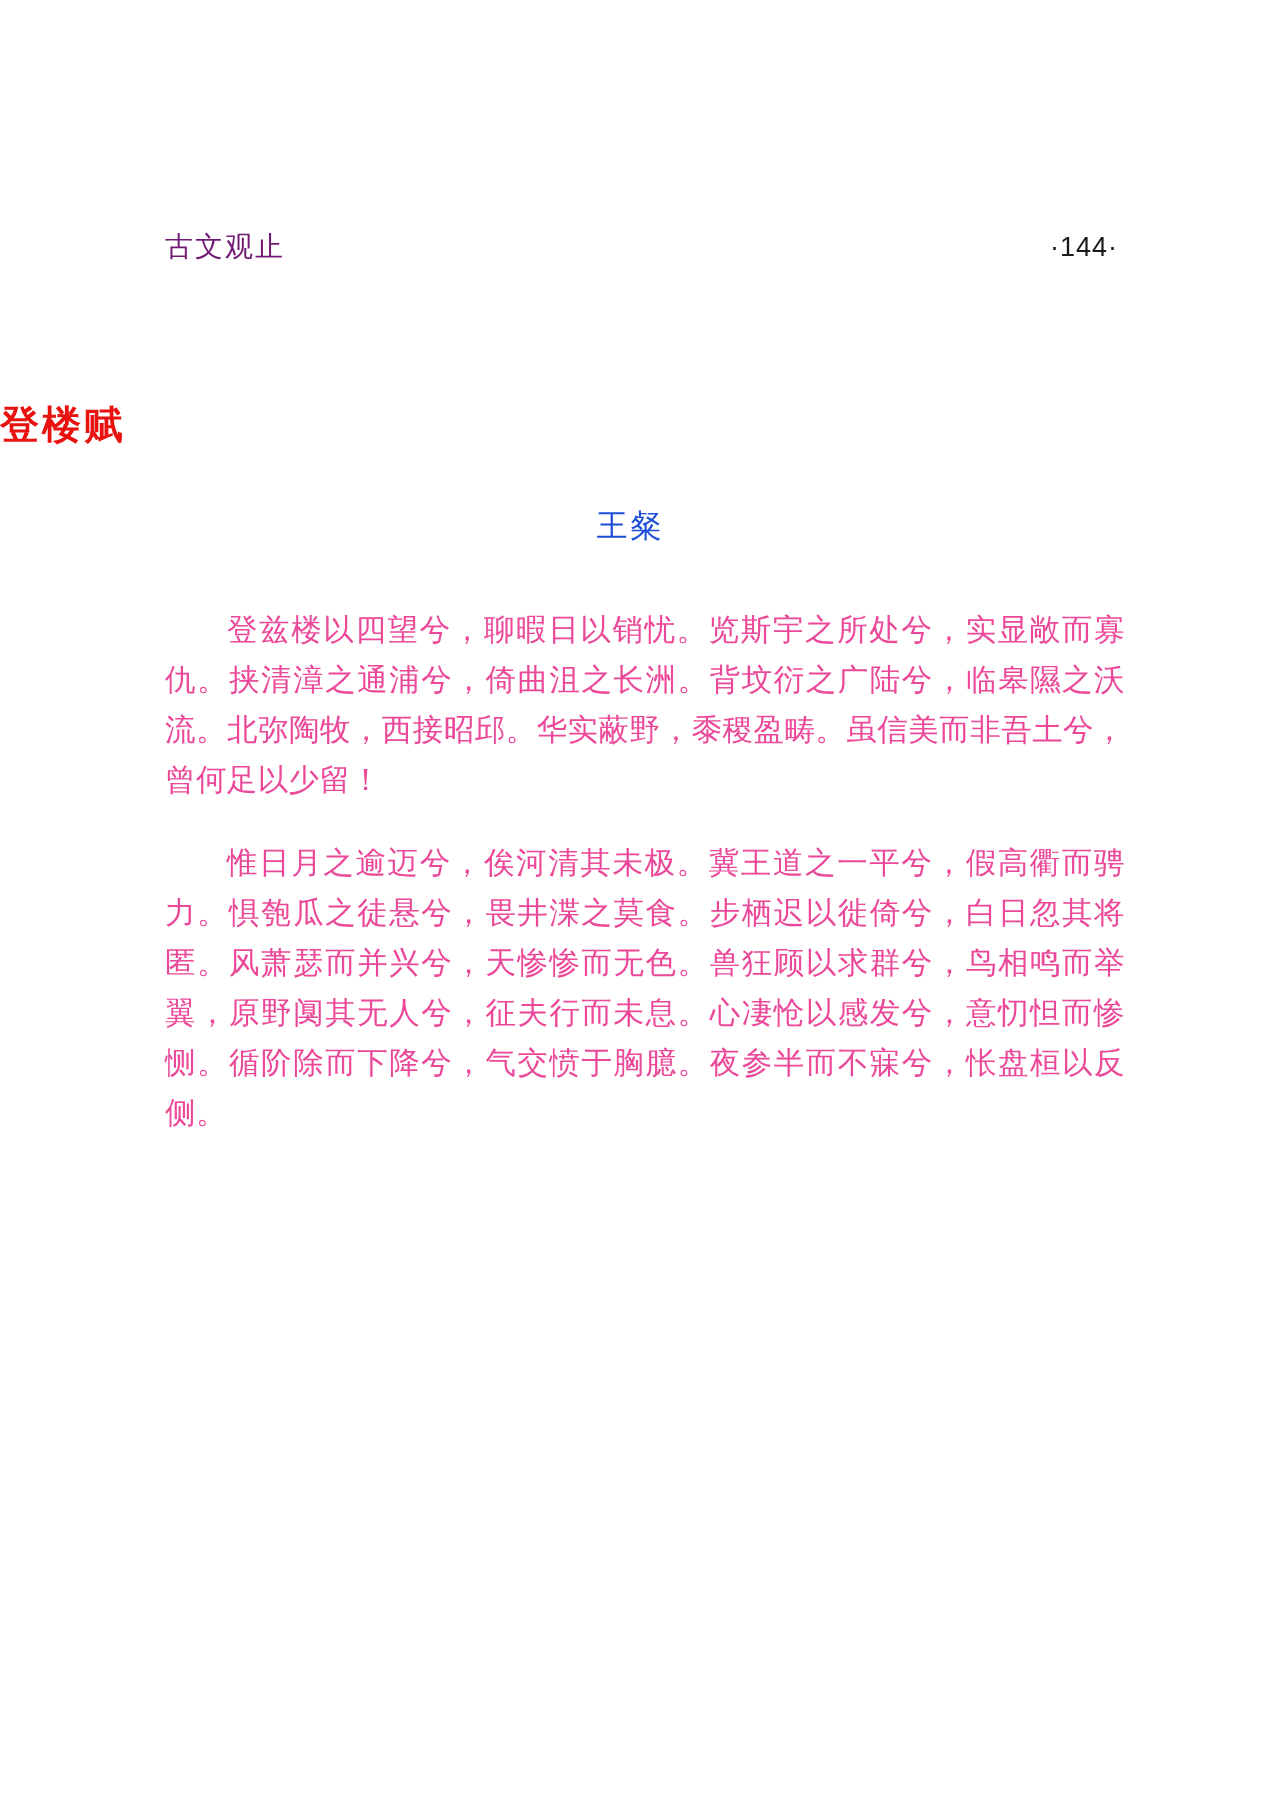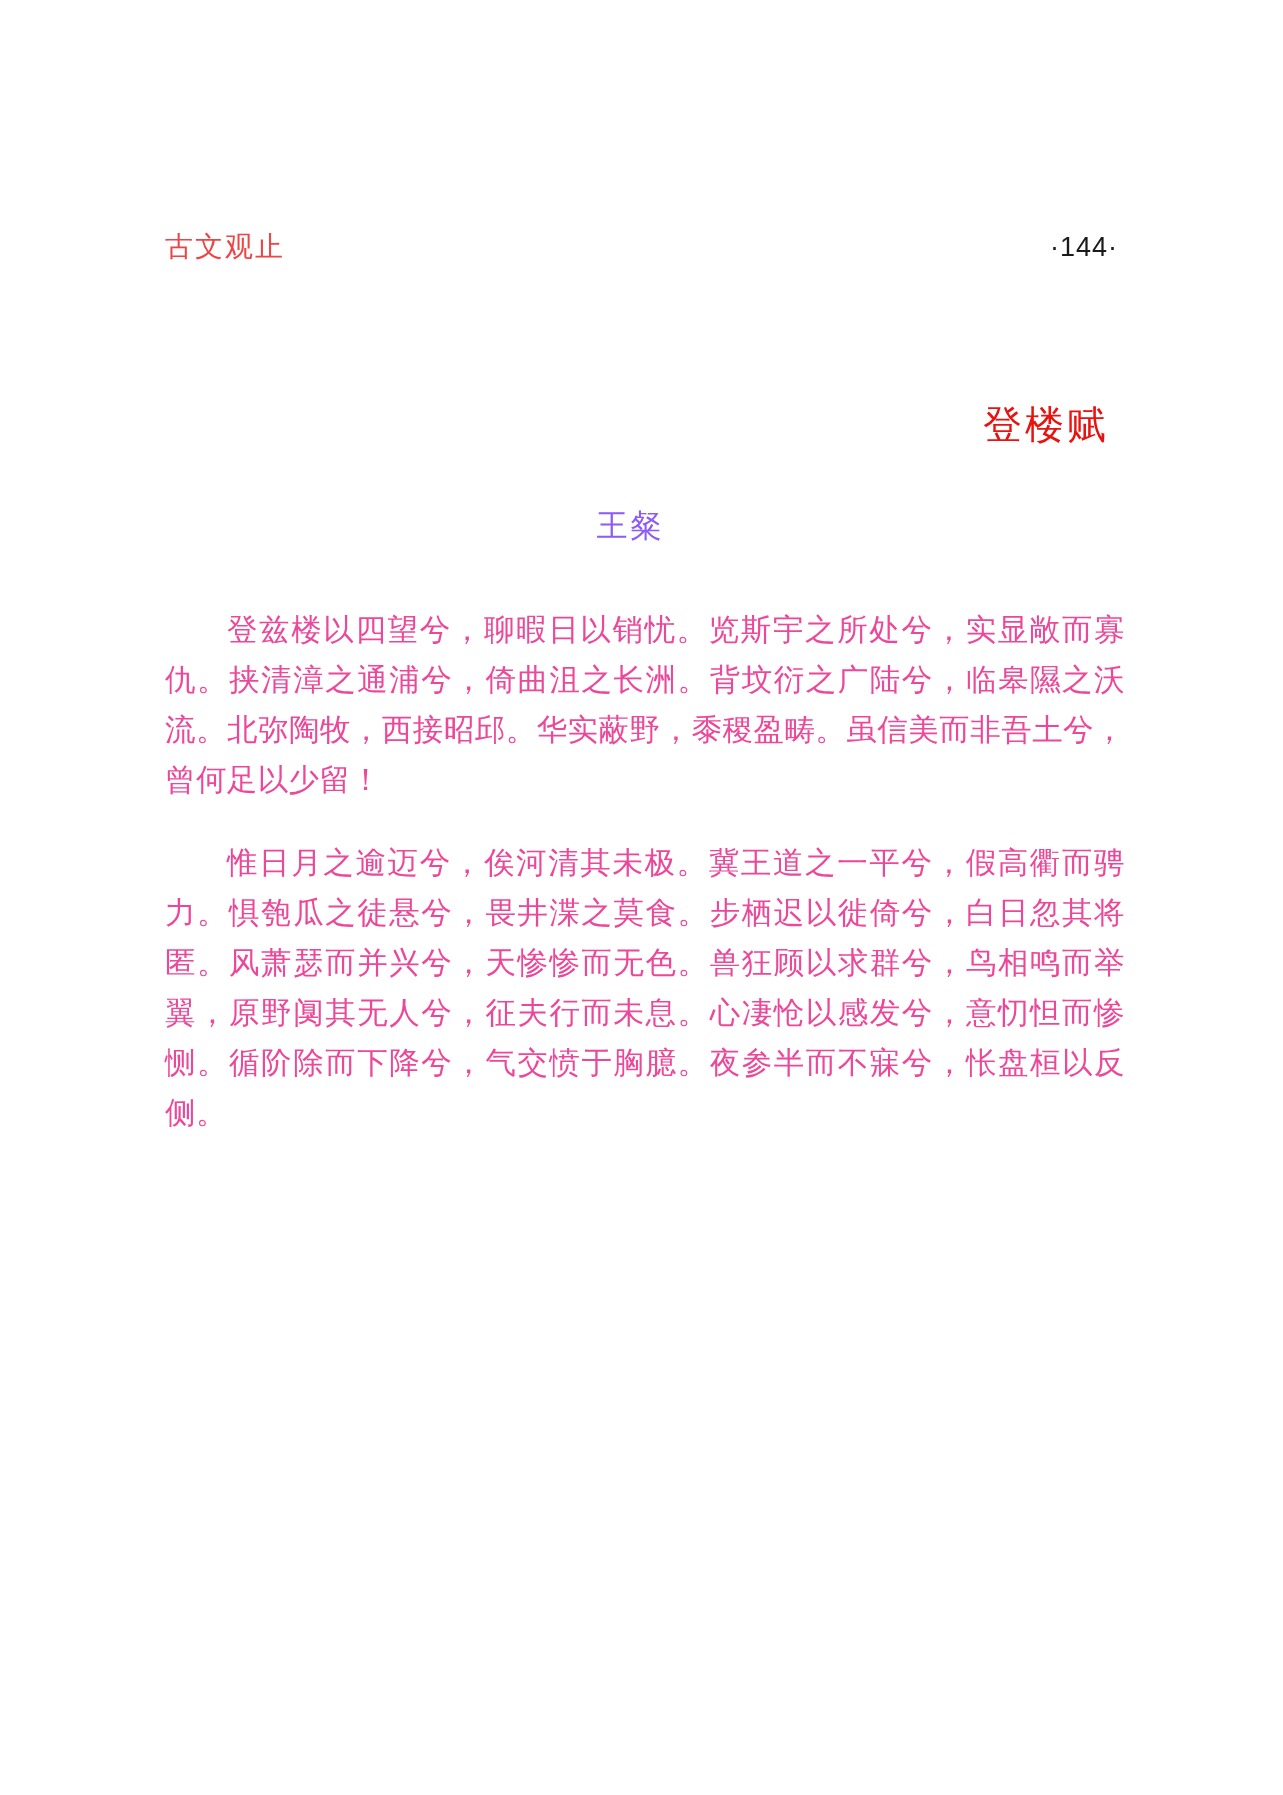--- a/index.html
+++ b/index.html
@@ -31,50 +31,50 @@
     width: 953px;
     height: 46px;
     display: flex;
     align-items: baseline;
     justify-content: space-between;
   }
   .header-title {
     font-family: Liberation Mono, monospace;
     font-size: 28px;
     letter-spacing: 2px;
-    color: #ef4444;
+    color: #701a75;
     font-weight: 500;
   }
   .header-page {
     font-family: Liberation Sans, sans-serif;
     font-size: 27px;
     color: #1a1a1a;
     letter-spacing: 1px;
   }
   .doc-title {
     position: absolute;
     top: 398px;
     left: 0;
     width: 1109px;
-    text-align: right;
+    text-align: left;
     font-family: "DejaVu Sans", "Liberation Sans", sans-serif;
     font-size: 39px;
-    font-weight: normal;
+    font-weight: bold;
     letter-spacing: 3px;
     color: #e8120f;
   }
   .doc-author {
     position: absolute;
     top: 505px;
     left: 0;
     width: 1283px;
     text-align: center;
     font-size: 31px;
     letter-spacing: 3px;
-    color: #8b5cf6;
+    color: #1d4ed8;
     padding-right: 22px;
     box-sizing: border-box;
   }
   .body-text {
     position: absolute;
     top: 605px;
     left: 165px;
     width: 960px;
   }
   .para {

